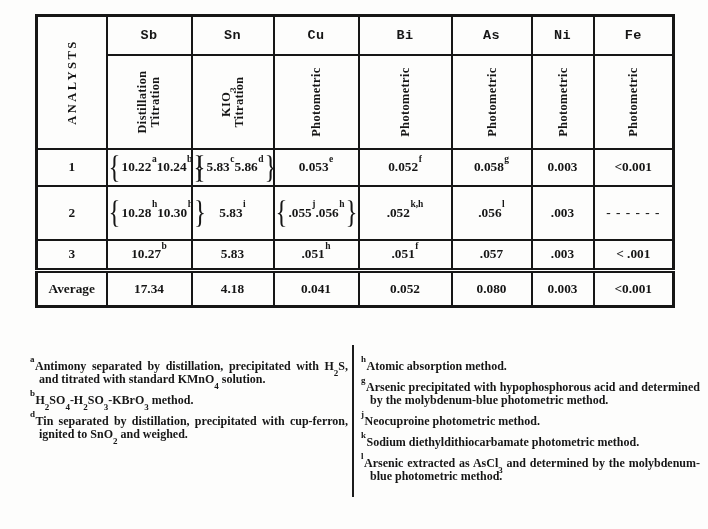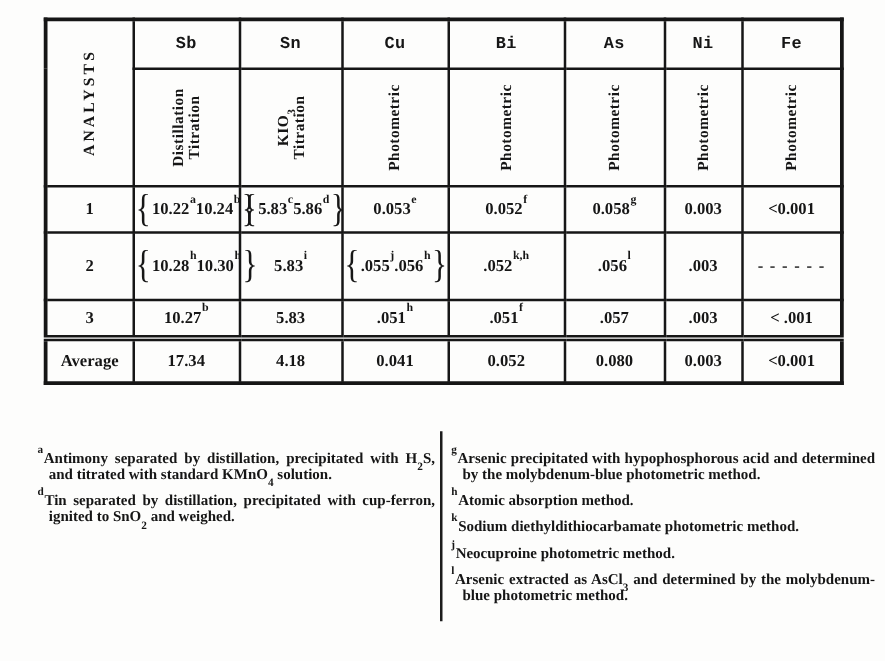--- a/index.html
+++ b/index.html
@@ -227,25 +227,26 @@
           <td class="dcell">0.080</td>
           <td class="dcell">0.003</td>
           <td class="dcell">&lt;0.001</td>
         </tr>
       </tbody>
   </table>
 
   <div class="footnotes">
     <div class="fcol left" id="fcol-left">
         <div class="fn"><sup>a</sup>Antimony separated by distillation, precipitated with H<sub>2</sub>S, and titrated with standard KMnO<sub>4</sub> solution.</div>
+        <div class="fn"><sup>b</sup>H<sub>2</sub>SO<sub>4</sub>-H<sub>2</sub>SO<sub>3</sub>-KBrO<sub>3</sub> method.</div>
         <div class="fn"><sup>d</sup>Tin separated by distillation, precipitated with cup-ferron, ignited to SnO<sub>2</sub> and weighed.</div>
       </div>
     <div class="fdivider"></div>
     <div class="fcol right" id="fcol-right">
+        <div class="fn"><sup>h</sup>Atomic absorption method.</div>
         <div class="fn"><sup>g</sup>Arsenic precipitated with hypophosphorous acid and determined by the molybdenum-blue photometric method.</div>
-        <div class="fn"><sup>h</sup>Atomic absorption method.</div>
+        <div class="fn"><sup>j</sup>Neocuproine photometric method.</div>
         <div class="fn"><sup>k</sup>Sodium diethyldithiocarbamate photometric method.</div>
-        <div class="fn"><sup>j</sup>Neocuproine photometric method.</div>
         <div class="fn"><sup>l</sup>Arsenic extracted as AsCl<sub>3</sub> and determined by the molybdenum-blue photometric method.</div>
       </div>
   </div>
 
 </div>
 
 </body></html>

